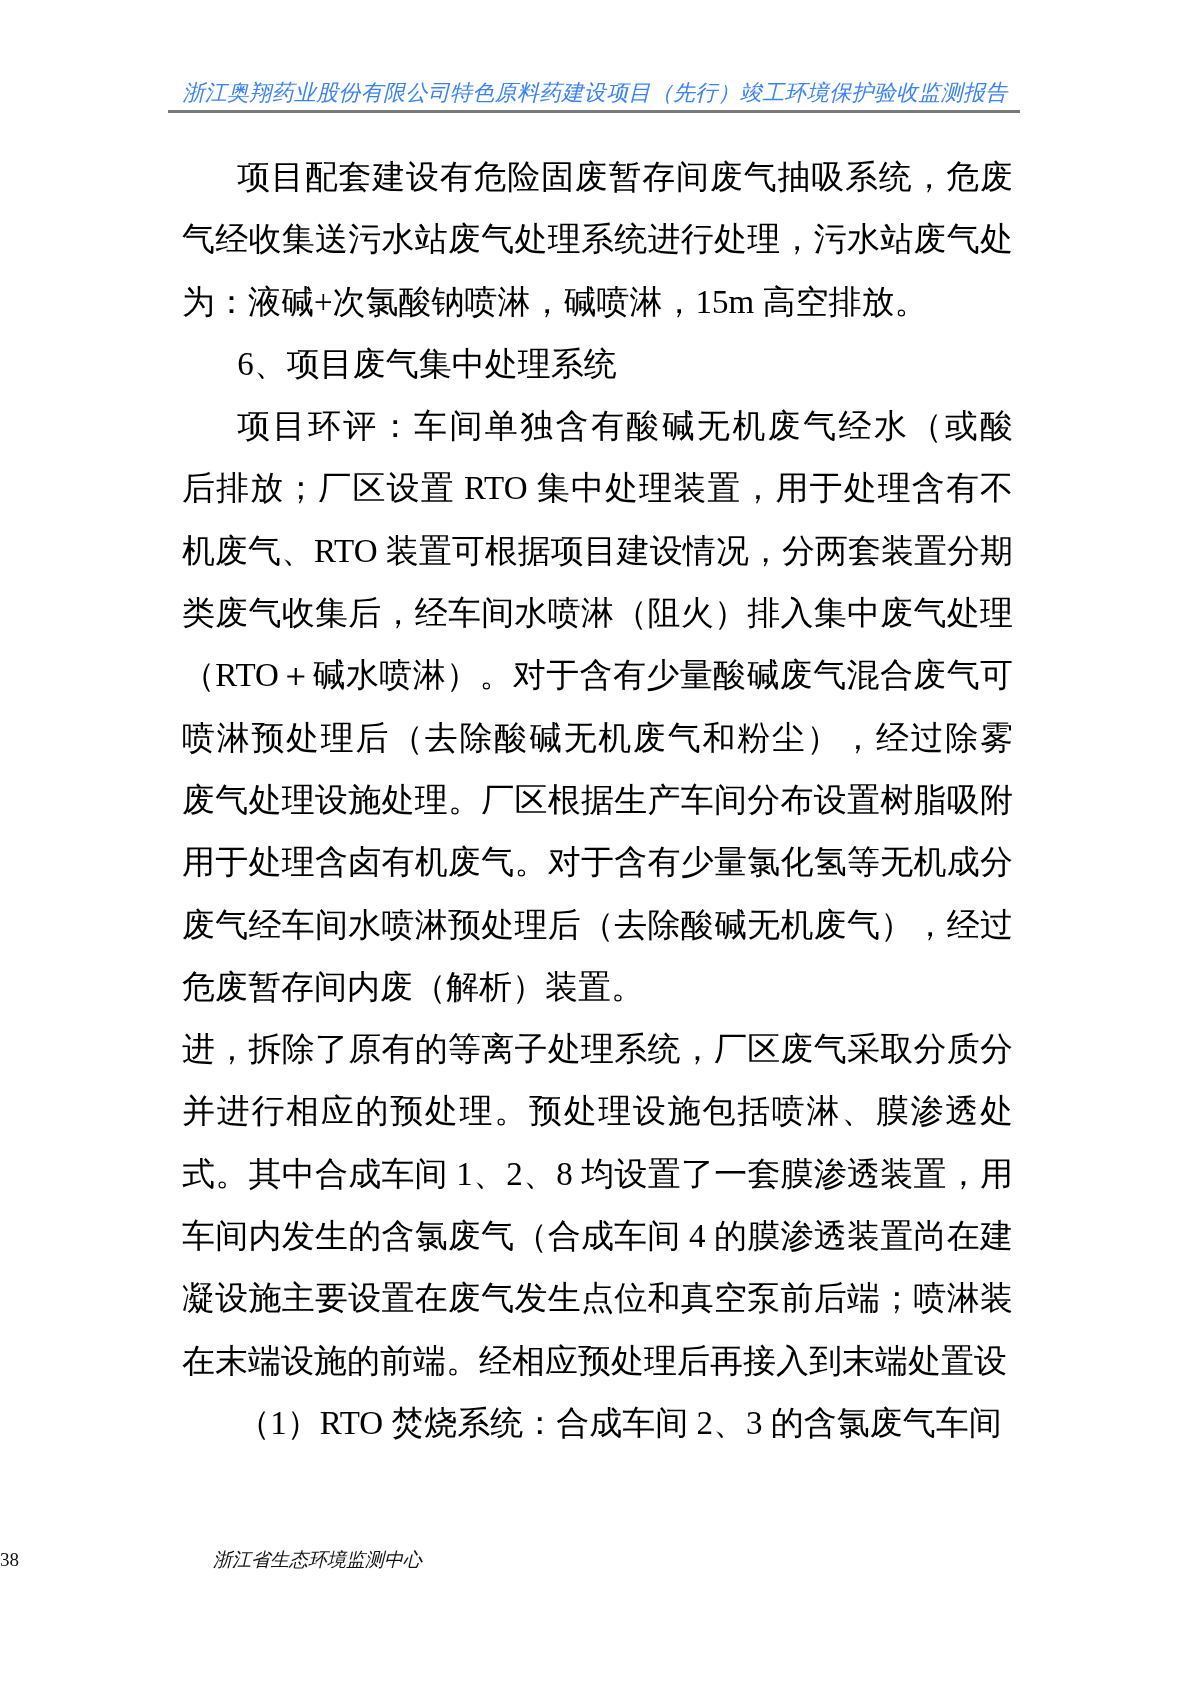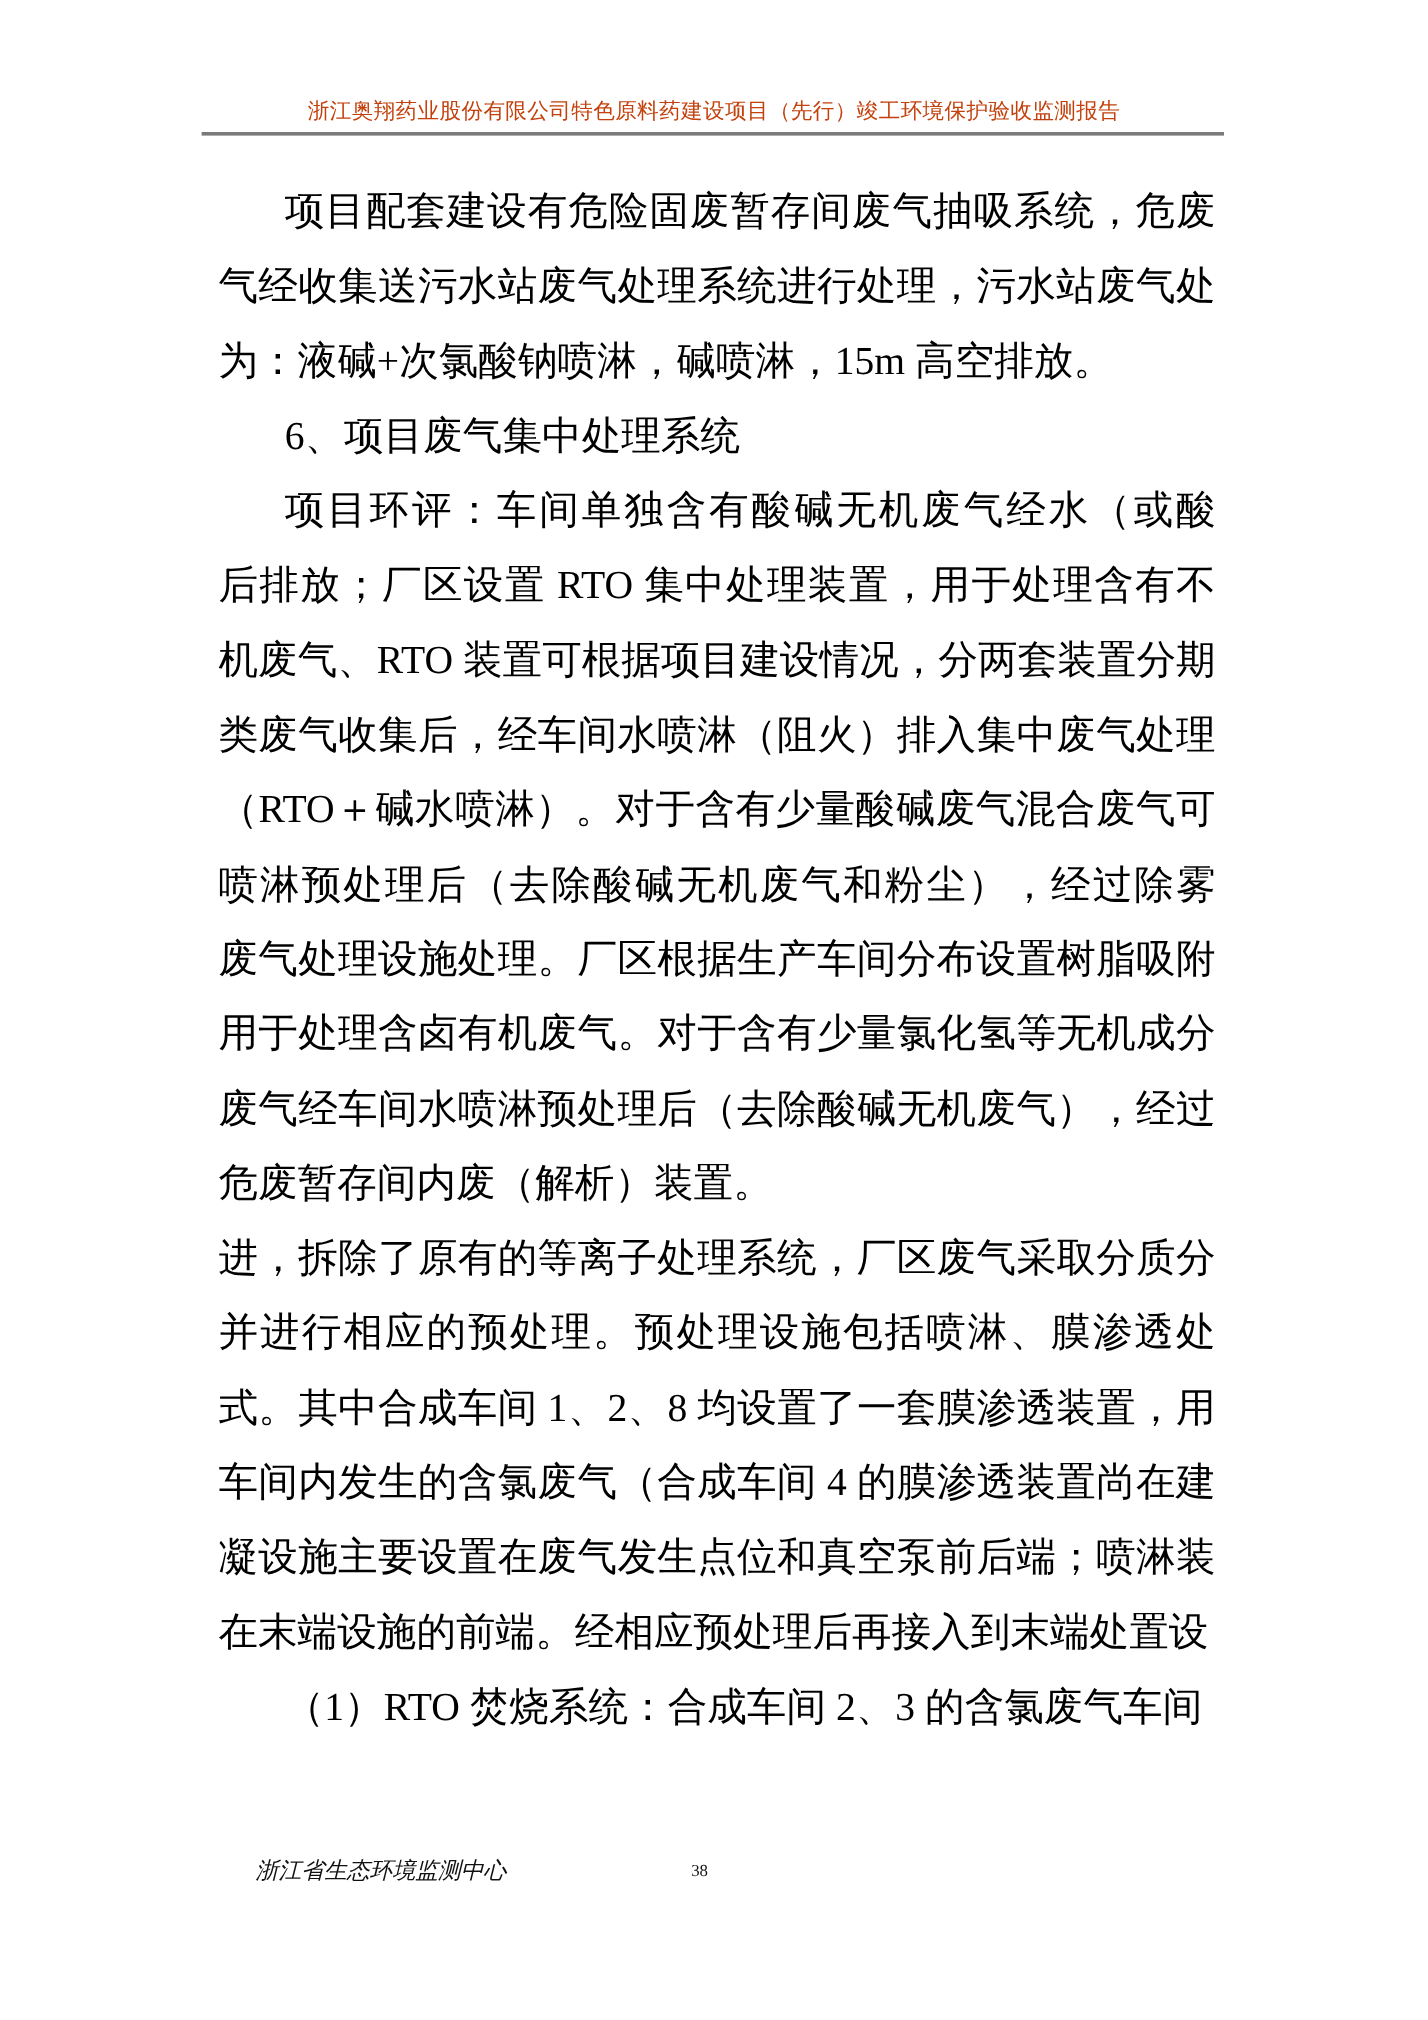--- a/index.html
+++ b/index.html
@@ -11,25 +11,26 @@
     color: #000000;
     font-family: "Liberation Serif", "DejaVu Serif", serif;
     overflow: hidden;
   }
   .header-title {
     position: absolute;
     top: 82px;
     left: 0;
     width: 1190px;
     text-align: center;
-    font-size: 18px;
+    font-size: 22px;
     line-height: 21px;
-    color: #c2410c;
+    color: #3b82f6;
     letter-spacing: 0.3px;
     white-space: nowrap;
+    font-style: italic;
   }
   .header-rule {
     position: absolute;
     top: 110px;
     left: 168px;
     width: 852px;
     height: 3px;
     background: #7a7a7a;
   }
   .content {
@@ -60,22 +61,21 @@
     font-size: 19px;
     line-height: 26px;
     color: #111111;
     font-style: italic;
   }
   .footer-page {
     position: absolute;
     top: 1547px;
     left: 0;
     width: 1166px;
-    text-align: center;
-    font-size: 14px;
+    font-size: 19px;
     line-height: 26px;
     color: #111111;
   }
 </style>
 </head>
 <body>
 
 <div class="page">
 
   <div>

